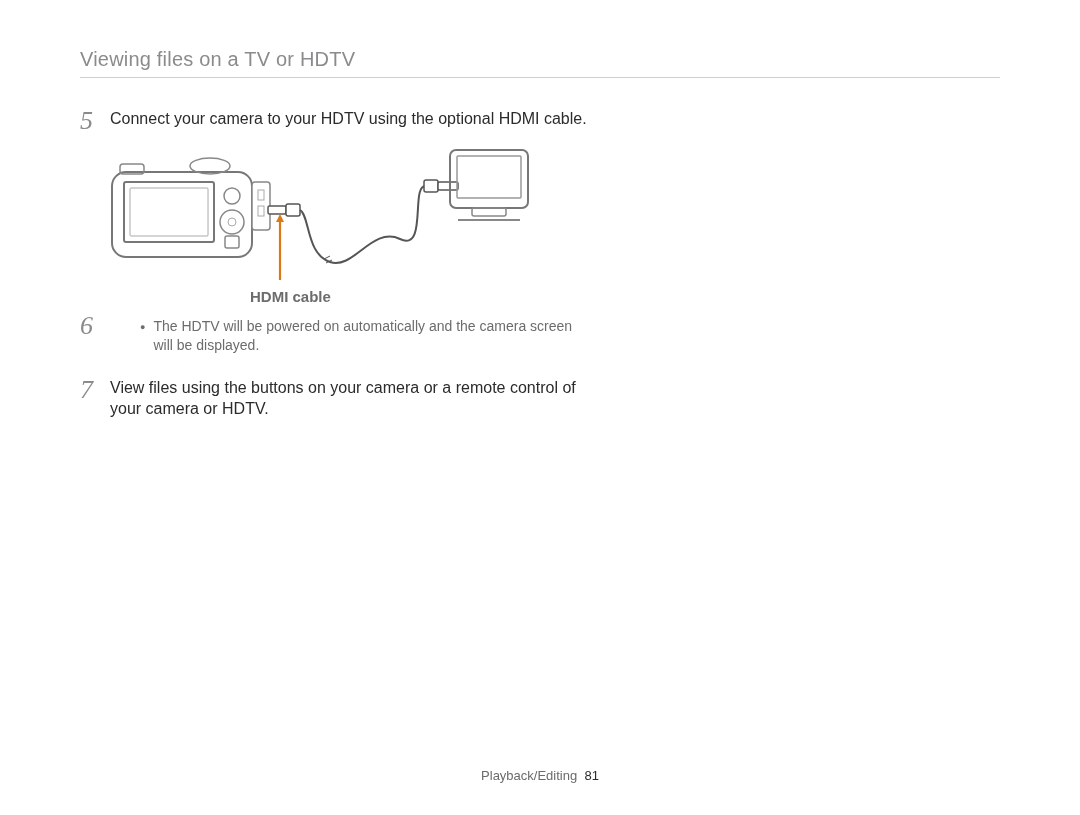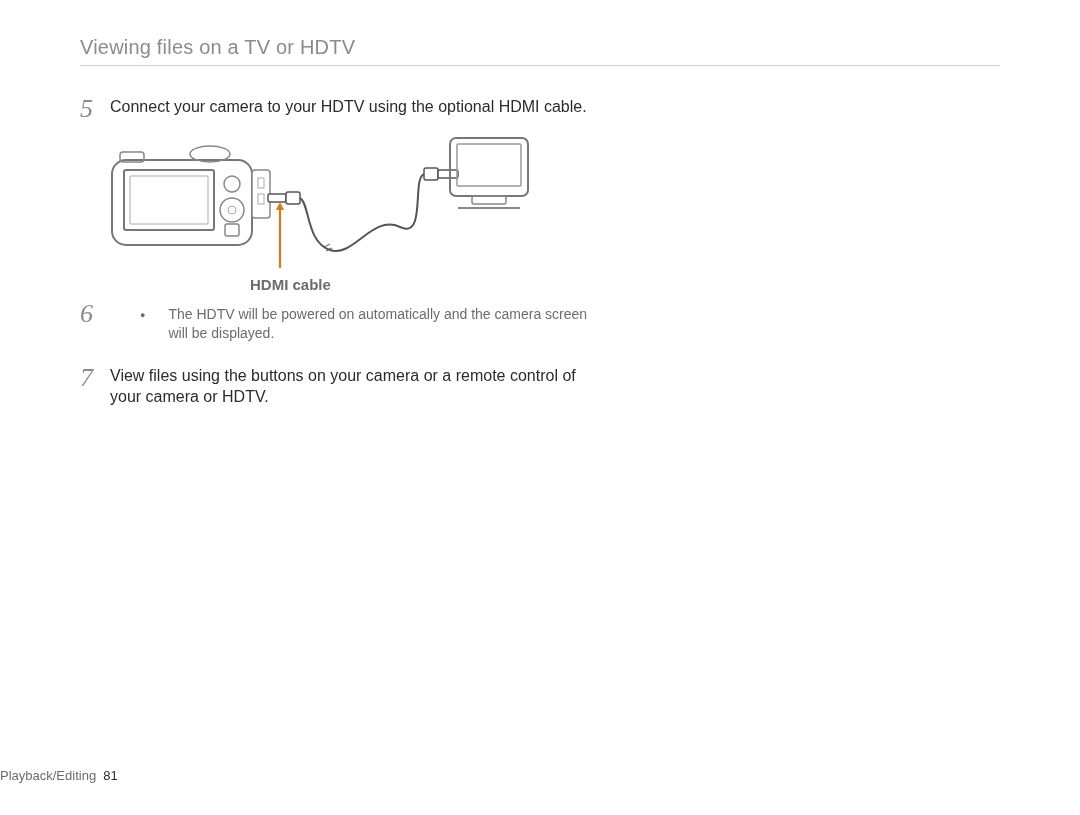--- a/index.html
+++ b/index.html
@@ -10,21 +10,21 @@
     background: #ffffff;
     font-family: "Helvetica Neue", "Arial", sans-serif;
     font-weight: 300;
     color: #231f20;
   }
   .page {
     position: relative;
     width: 1080px;
     height: 815px;
     box-sizing: border-box;
-    padding: 36px 80px 0 80px;
+    padding: 48px 80px 0 80px;
   }
   .header {
     color: #8a8b8c;
     font-size: 20px;
     font-weight: 300;
     letter-spacing: 0.2px;
     padding-bottom: 6px;
   }
   .hr {
     border: none;
@@ -74,26 +74,26 @@
   }
   .bullet {
     font-size: 9px;
     color: #6c6c6c;
     line-height: 20px;
   }
   .subtxt {
     font-size: 14px;
     color: #6c6c6c;
     line-height: 1.35;
-    margin-left: 15px;
   }
   .footer {
     position: absolute;
     bottom: 32px;
     left: 0; right: 0;
+    text-align: center;
     font-size: 13px;
     color: #6b6b6b;
   }
   .footer .pn { color: #2b2b2b; }
   svg { display: block; }
 </style>
 </head>
 <body>
 
 <div class="page">

